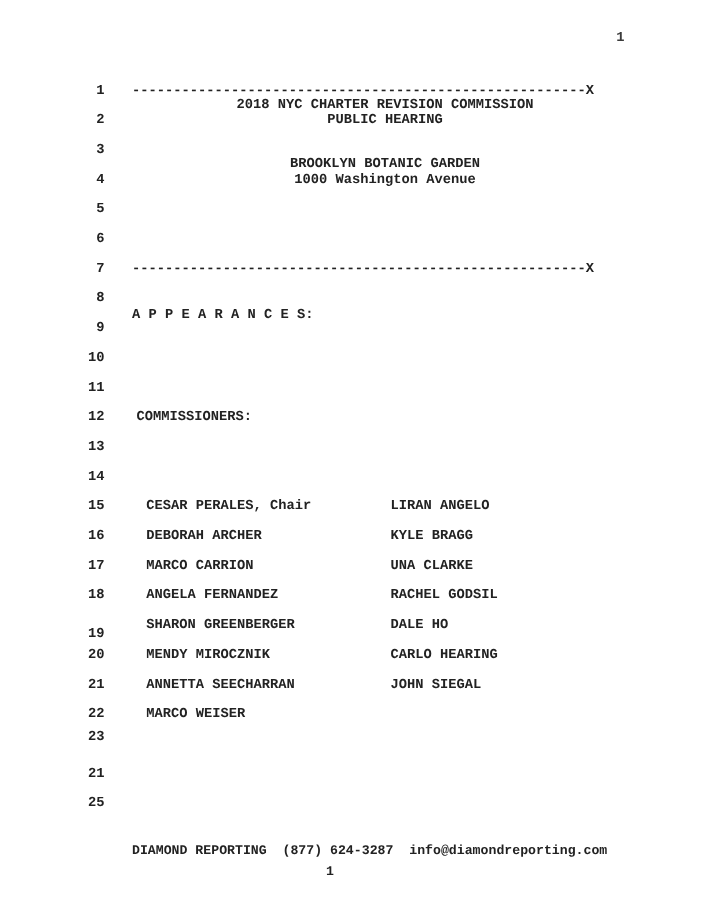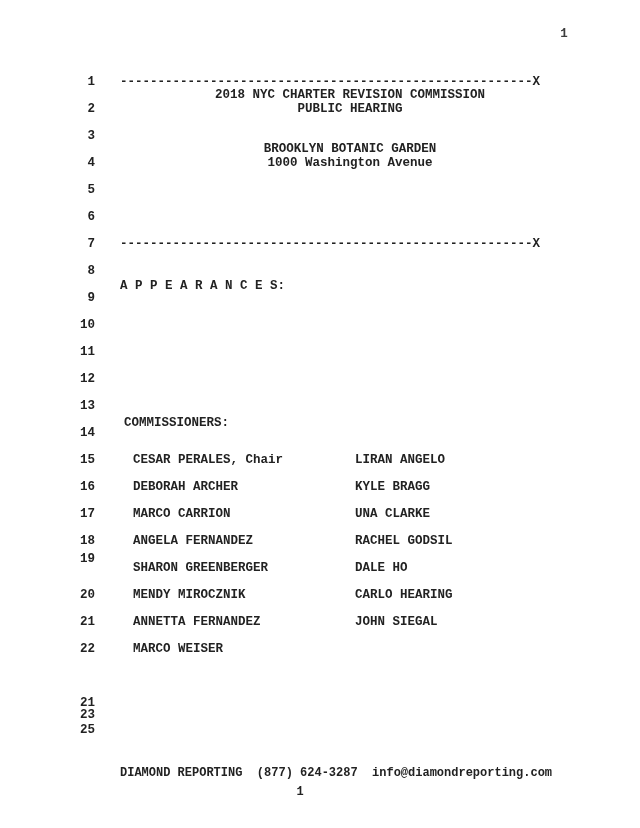--- a/index.html
+++ b/index.html
@@ -15,21 +15,21 @@
     position:absolute;
     font-size:12.5px;
     line-height:15px;
     white-space:pre;
     font-weight:600;
   }
   .num{left:65px;width:30px;text-align:right;}
   .ruler{left:120px;}
   .center{left:122px;width:456px;text-align:center;}
   .label{left:120px;}
-  .label2{left:124px;margin-top:44px;}
+  .label2{left:124px;}
   .col1{left:133px;}
   .col2{left:355px;}
   .corner-num{top:27px;left:549px;width:30px;text-align:center;color:#3c3c3c;}
   .footer{top:766px;left:120px;width:420px;text-align:center;font-size:12px;}
   .footer-num{top:785px;left:90px;width:420px;text-align:center;font-size:12px;}
 </style>
 </head>
 <body>
 
 <div class="page">
@@ -47,25 +47,25 @@
   <div class="t num" style="top:291px">9</div>
   <div class="t num" style="top:318px">10</div>
   <div class="t num" style="top:345px">11</div>
   <div class="t num" style="top:372px">12</div>
   <div class="t num" style="top:399px">13</div>
   <div class="t num" style="top:426px">14</div>
   <div class="t num" style="top:453px">15</div>
   <div class="t num" style="top:480px">16</div>
   <div class="t num" style="top:507px">17</div>
   <div class="t num" style="top:534px">18</div>
-  <div class="t num" style="top:552px">19</div>
+  <div class="t num" style="top:569px">19</div>
   <div class="t num" style="top:588px">20</div>
   <div class="t num" style="top:615px">21</div>
   <div class="t num" style="top:642px">22</div>
-  <div class="t num" style="top:708px">23</div>
+  <div class="t num" style="top:663px">23</div>
   <div class="t num" style="top:696px">21</div>
   <div class="t num" style="top:723px">25</div>
 
   <div class="t ruler" style="top:75px">-------------------------------------------------------X</div>
   <div class="t ruler" style="top:237px">-------------------------------------------------------X</div>
 
   <div class="t center" style="top:88px">2018 NYC CHARTER REVISION COMMISSION</div>
   <div class="t center" style="top:142px">BROOKLYN BOTANIC GARDEN</div>
 
   <div class="t center" style="top:102px">PUBLIC HEARING</div>
@@ -74,21 +74,21 @@
 
   <div class="t label" style="top:279px">A P P E A R A N C E S:</div>
   <div class="t label2" style="top:372px">COMMISSIONERS:</div>
 
   <div class="t col1" style="top:453px">CESAR PERALES, Chair</div>
   <div class="t col1" style="top:480px">DEBORAH ARCHER</div>
   <div class="t col1" style="top:507px">MARCO CARRION</div>
   <div class="t col1" style="top:534px">ANGELA FERNANDEZ</div>
   <div class="t col1" style="top:561px">SHARON GREENBERGER</div>
   <div class="t col1" style="top:588px">MENDY MIROCZNIK</div>
-  <div class="t col1" style="top:615px">ANNETTA FERNANDEZ</div>
+  <div class="t col1" style="top:615px">ANNETTA SEECHARRAN</div>
   <div class="t col1" style="top:642px">MARCO WEISER</div>
 
   <div class="t col2" style="top:453px">LIRAN ANGELO</div>
   <div class="t col2" style="top:480px">KYLE BRAGG</div>
   <div class="t col2" style="top:507px">UNA CLARKE</div>
   <div class="t col2" style="top:534px">RACHEL GODSIL</div>
   <div class="t col2" style="top:561px">DALE HO</div>
   <div class="t col2" style="top:588px">CARLO HEARING</div>
   <div class="t col2" style="top:615px">JOHN SIEGAL</div>
 

